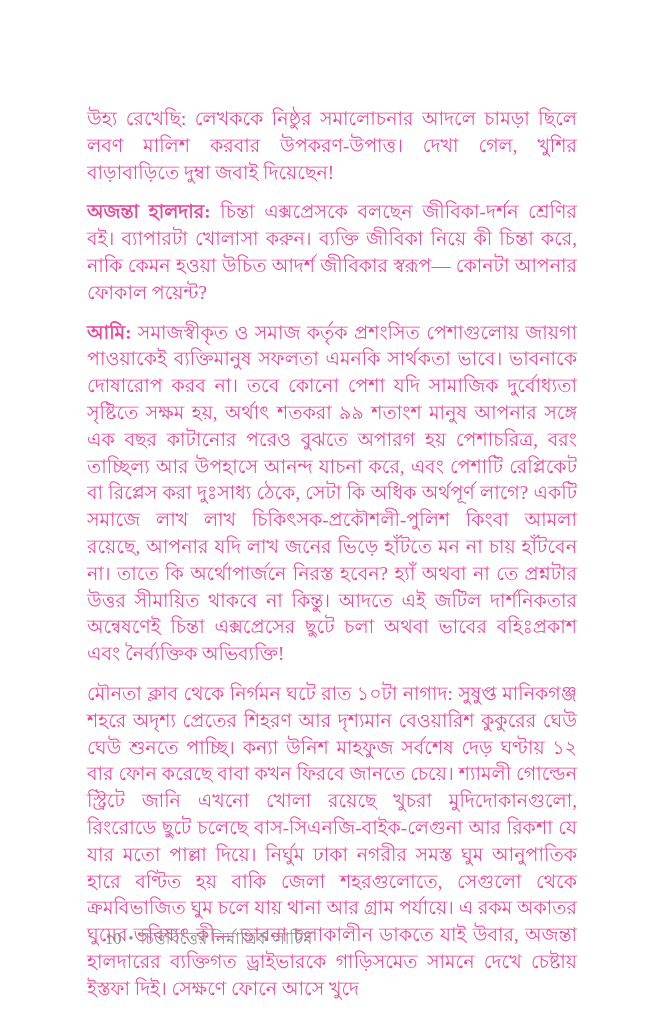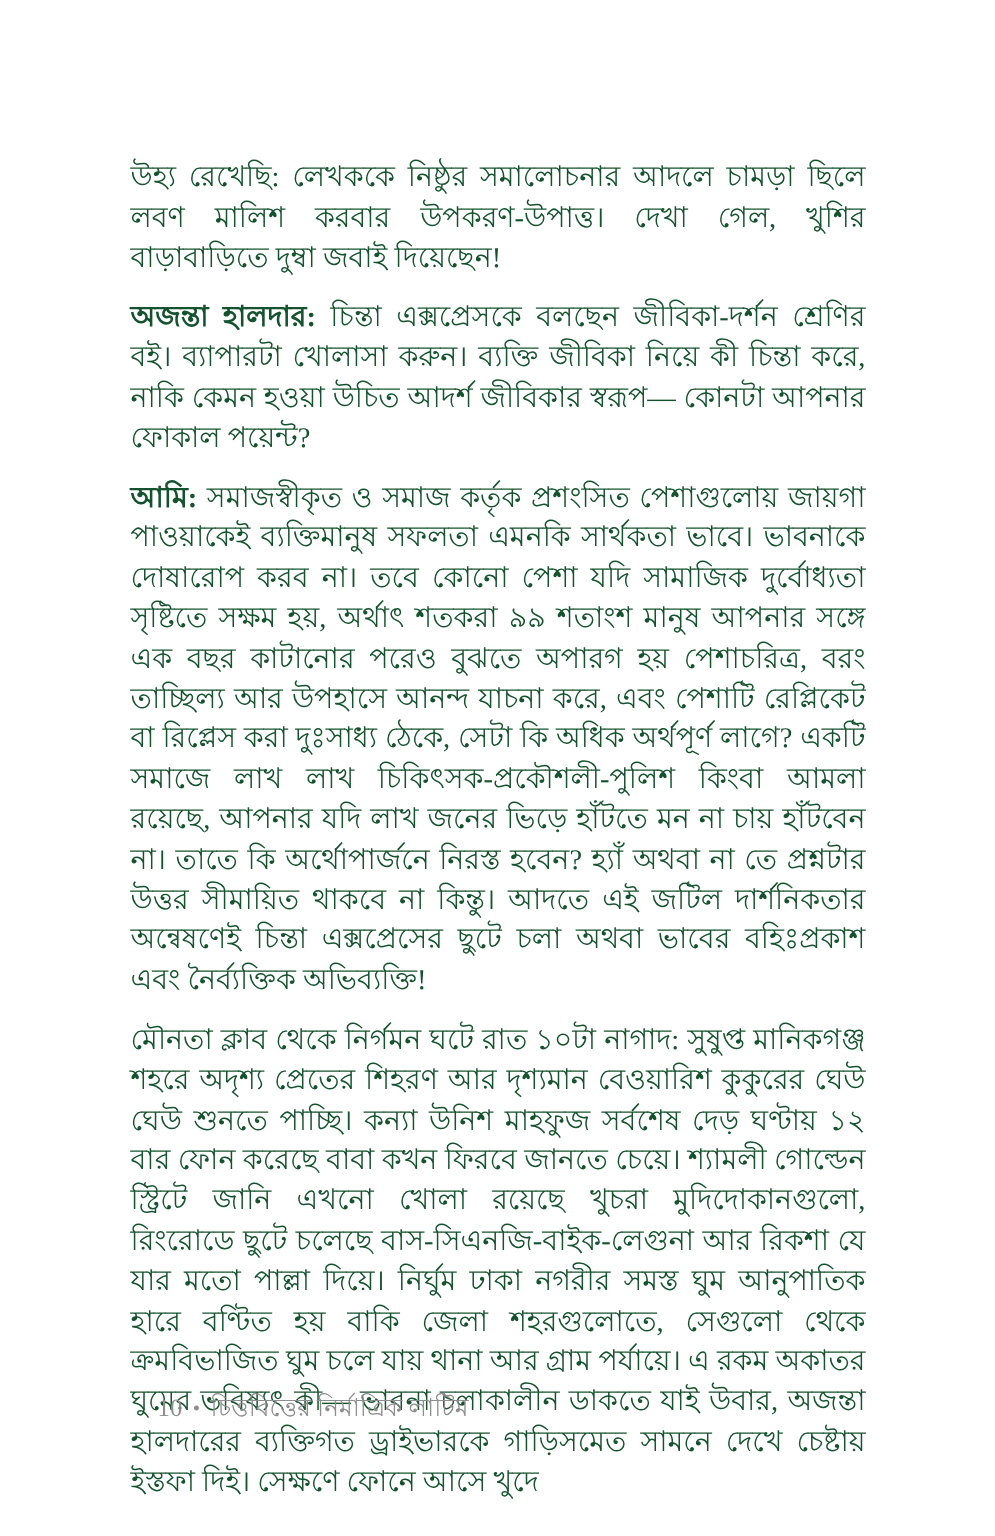--- a/index.html
+++ b/index.html
@@ -13,21 +13,21 @@
     height: 1024px;
     background: #ffffff;
     overflow: hidden;
     font-family: "Liberation Serif", "DejaVu Serif", serif;
   }
   .content {
     position: absolute;
     left: 87px;
     top: 106px;
     width: 490px;
-    color: #14532d;
+    color: #ec4899;
     font-size: 19px;
     line-height: 26.8px;
     text-align: justify;
     text-justify: inter-word;
   }
   .content p {
     margin: 0 0 13px 0;
     padding: 0;
   }
   .content p .lead {

